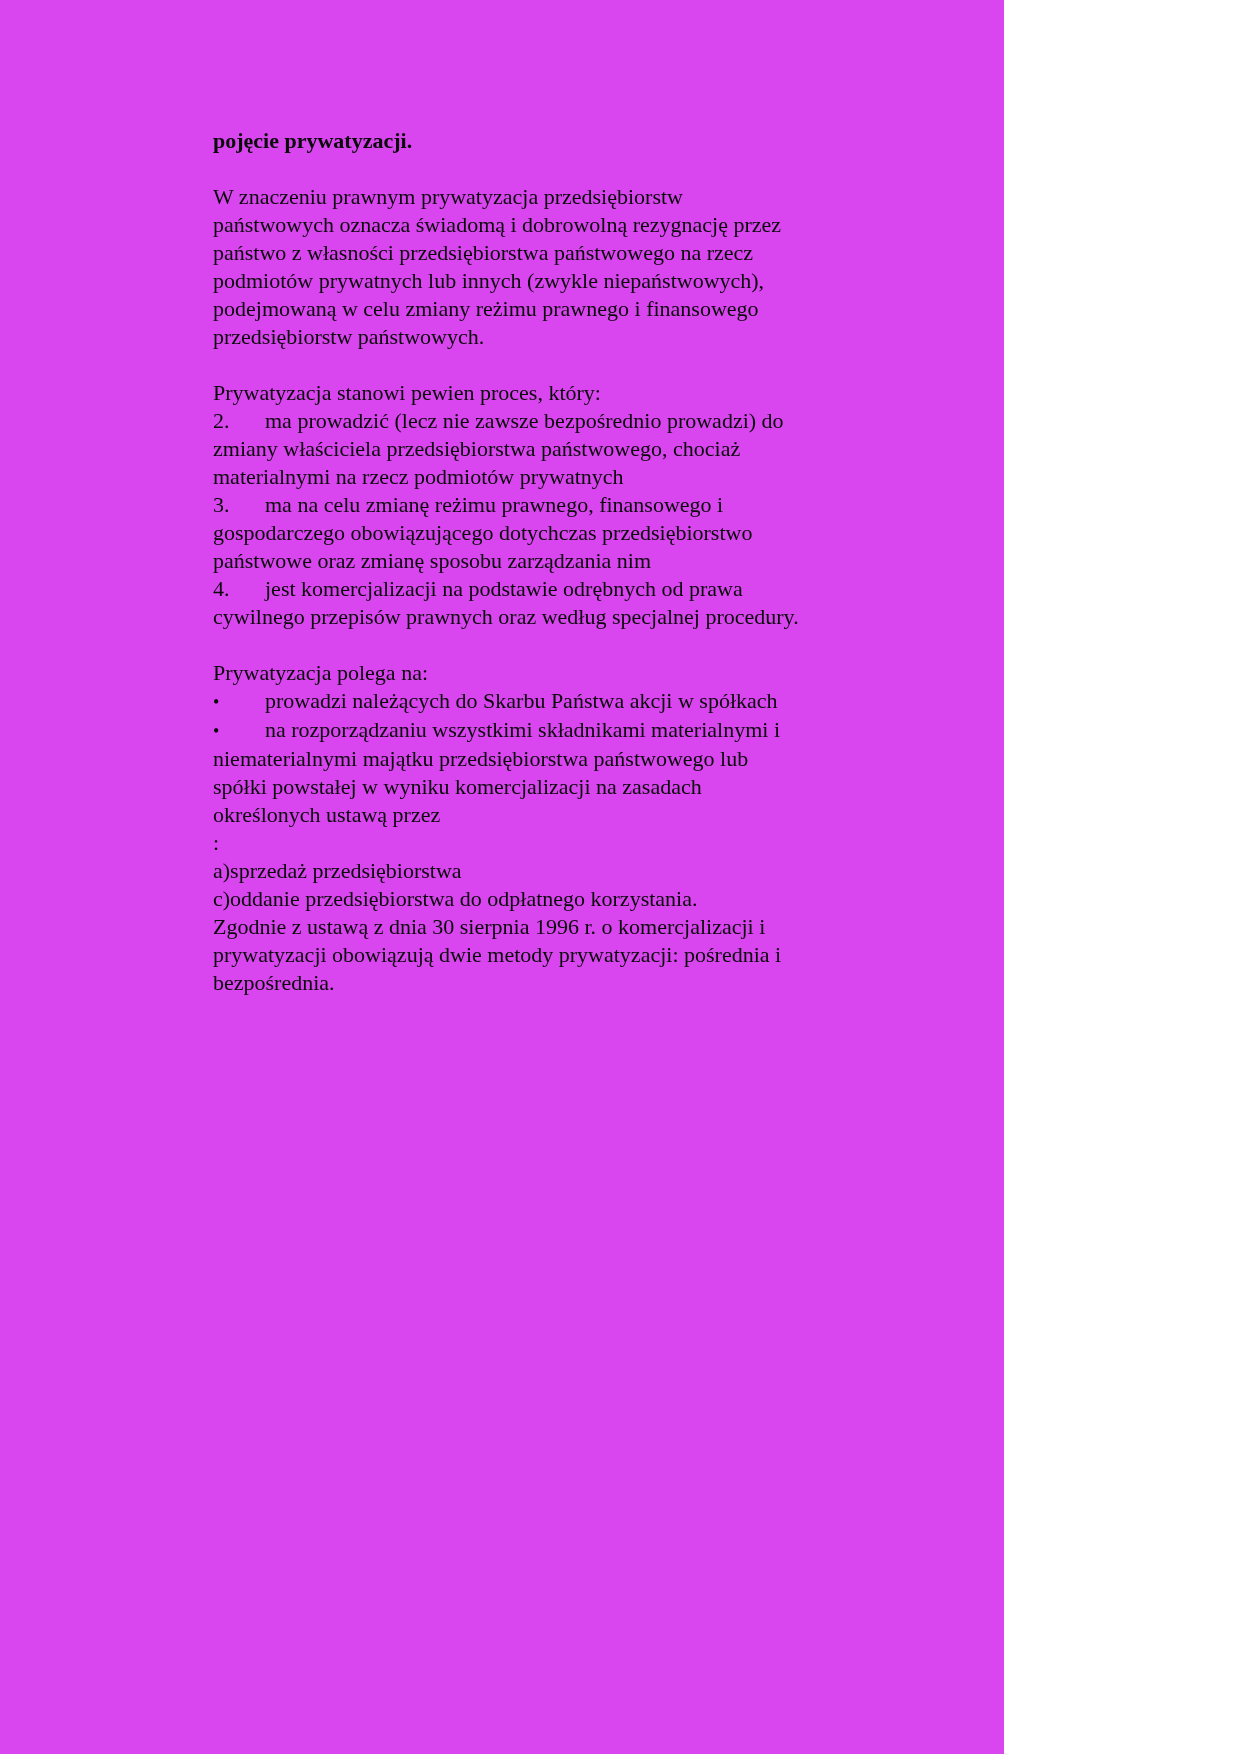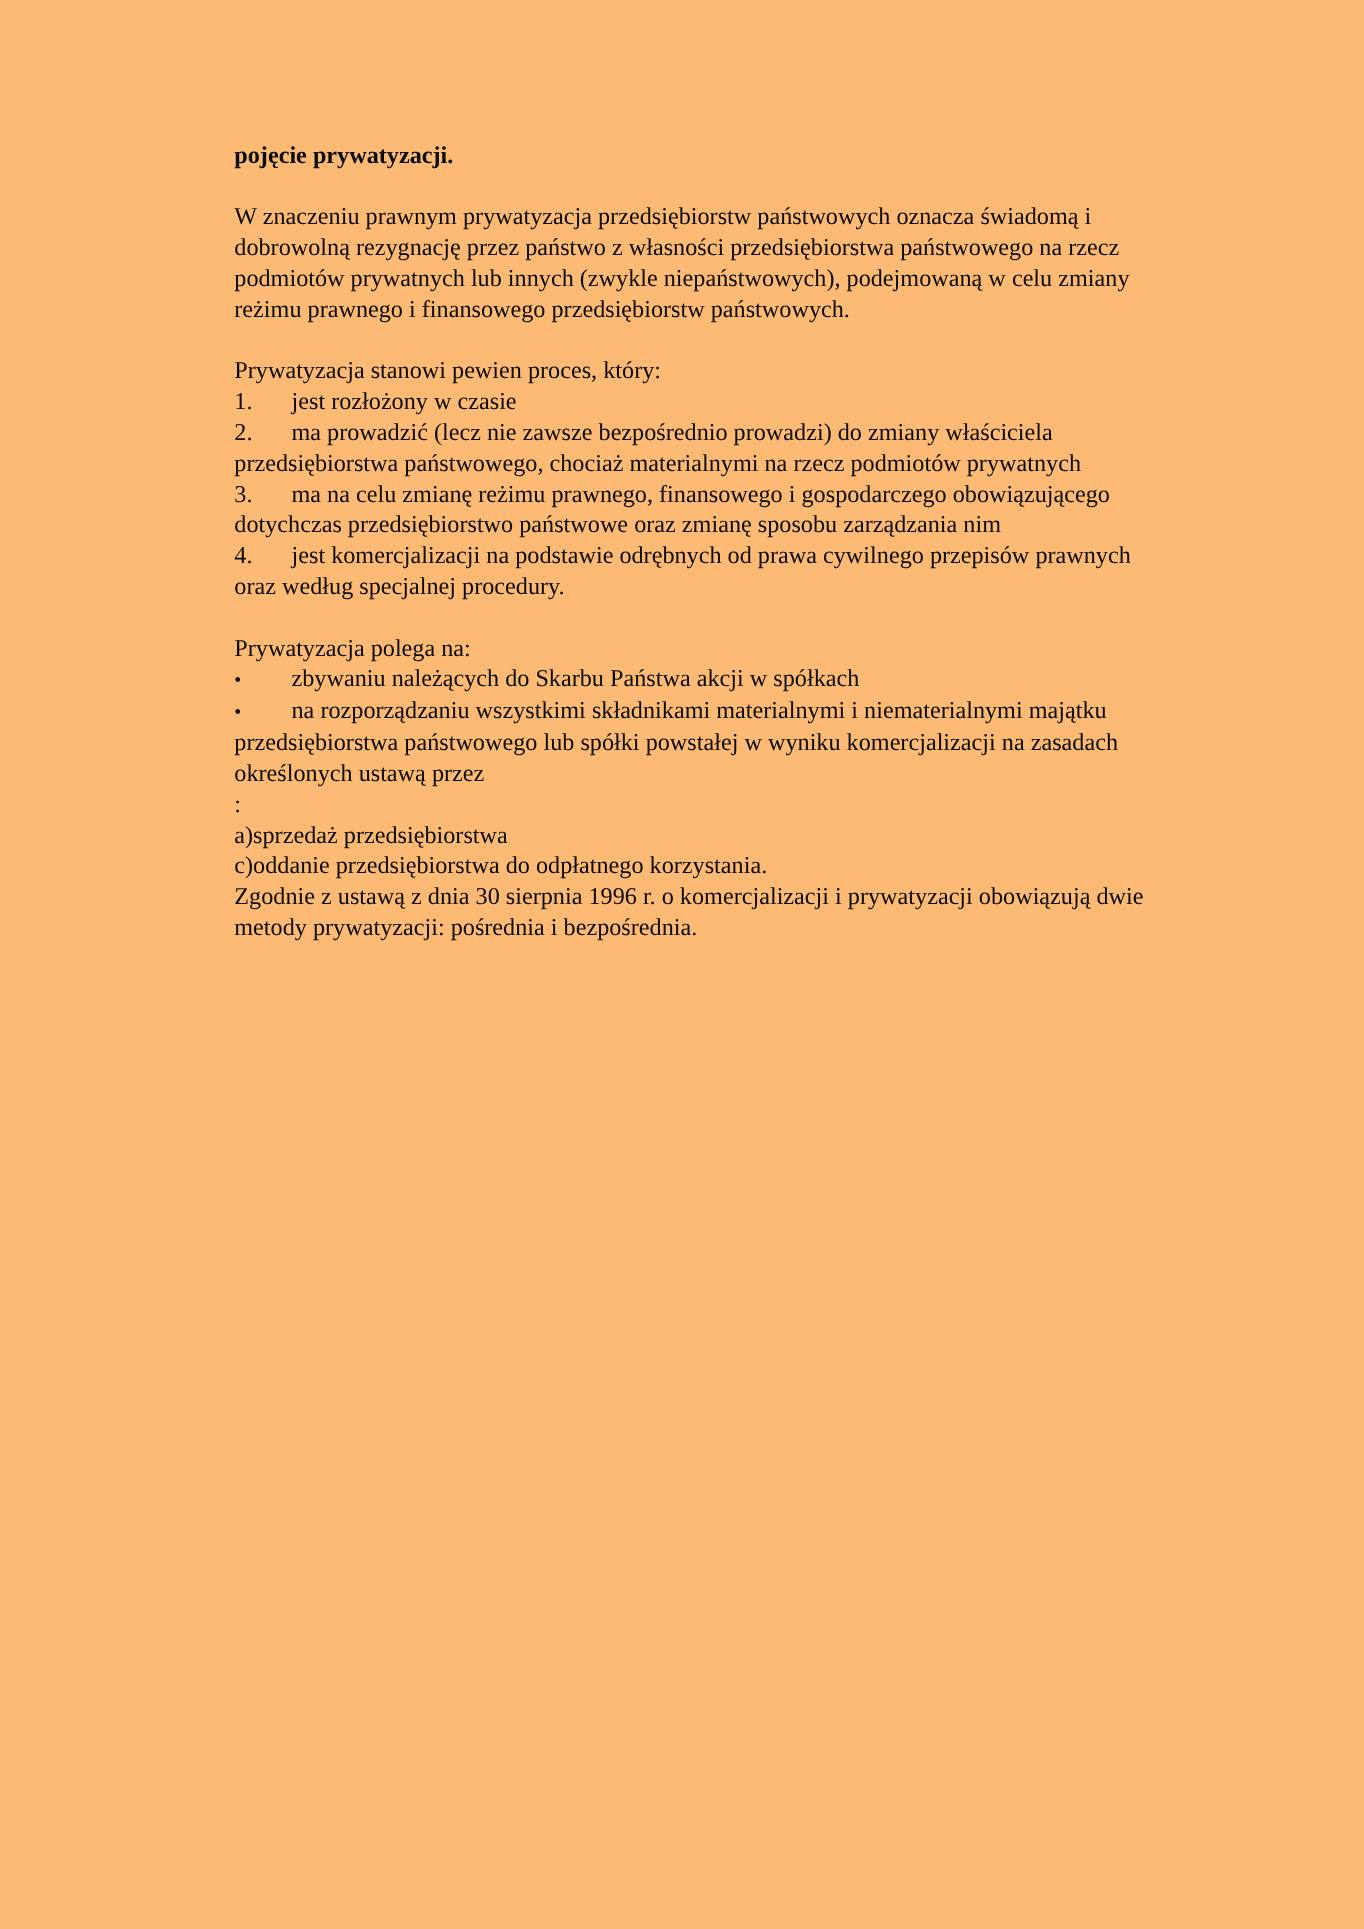--- a/index.html
+++ b/index.html
@@ -2,23 +2,23 @@
 <html><head>
 <meta charset="utf-8">
 <style>
   html, body {
     margin: 0;
     padding: 0;
     background: #ffffff;
   }
   .page {
     position: relative;
-    width: 1240px;
+    width: 1004px;
     min-height: 1754px;
-    background: #fdba74;
+    background: #d946ef;
     color: #0a0a0a;
     font-family: "Liberation Serif", "DejaVu Serif", serif;
     font-size: 22px;
     line-height: 28px;
     box-sizing: border-box;
     padding: 127px 197px 100px 213px;
   }
   .section {
     margin: 0 0 28px 0;
   }
@@ -50,29 +50,28 @@
   <div class="section">
     <h1 class="doc-title">pojęcie prywatyzacji.</h1>
   </div>
 
   <div class="section">
     <p>W znaczeniu prawnym prywatyzacja przedsiębiorstw państwowych oznacza świadomą i dobrowolną rezygnację przez państwo z własności przedsiębiorstwa państwowego na rzecz podmiotów prywatnych lub innych (zwykle niepaństwowych), podejmowaną w celu zmiany reżimu prawnego i finansowego przedsiębiorstw państwowych.</p>
   </div>
 
   <div class="section">
     <p>Prywatyzacja stanowi pewien proces, który:</p>
-    <p><span class="marker">1.</span><span>jest rozłożony w czasie</span></p>
     <p><span class="marker">2.</span><span>ma prowadzić (lecz nie zawsze bezpośrednio prowadzi) do zmiany właściciela przedsiębiorstwa państwowego, chociaż materialnymi na rzecz podmiotów prywatnych</span></p>
     <p><span class="marker">3.</span><span>ma na celu zmianę reżimu prawnego, finansowego i gospodarczego obowiązującego dotychczas przedsiębiorstwo państwowe oraz zmianę sposobu zarządzania nim</span></p>
     <p><span class="marker">4.</span><span>jest komercjalizacji na podstawie odrębnych od prawa cywilnego przepisów prawnych oraz według specjalnej procedury.</span></p>
   </div>
 
   <div class="section">
     <p>Prywatyzacja polega na:</p>
-    <p><span class="marker bullet-marker">•</span><span>zbywaniu należących do Skarbu Państwa akcji w spółkach</span></p>
+    <p><span class="marker bullet-marker">•</span><span>prowadzi należących do Skarbu Państwa akcji w spółkach</span></p>
     <p><span class="marker bullet-marker">•</span><span>na rozporządzaniu wszystkimi składnikami materialnymi i niematerialnymi majątku przedsiębiorstwa państwowego lub spółki powstałej w wyniku komercjalizacji na zasadach określonych ustawą przez</span></p>
     <p>:</p>
     <p>a)sprzedaż przedsiębiorstwa</p>
     <p>c)oddanie przedsiębiorstwa do odpłatnego korzystania.</p>
     <p>Zgodnie z ustawą z dnia 30 sierpnia 1996 r. o komercjalizacji i prywatyzacji obowiązują dwie metody prywatyzacji: pośrednia i bezpośrednia.</p>
   </div>
 
 </div>
 
 </body></html>

